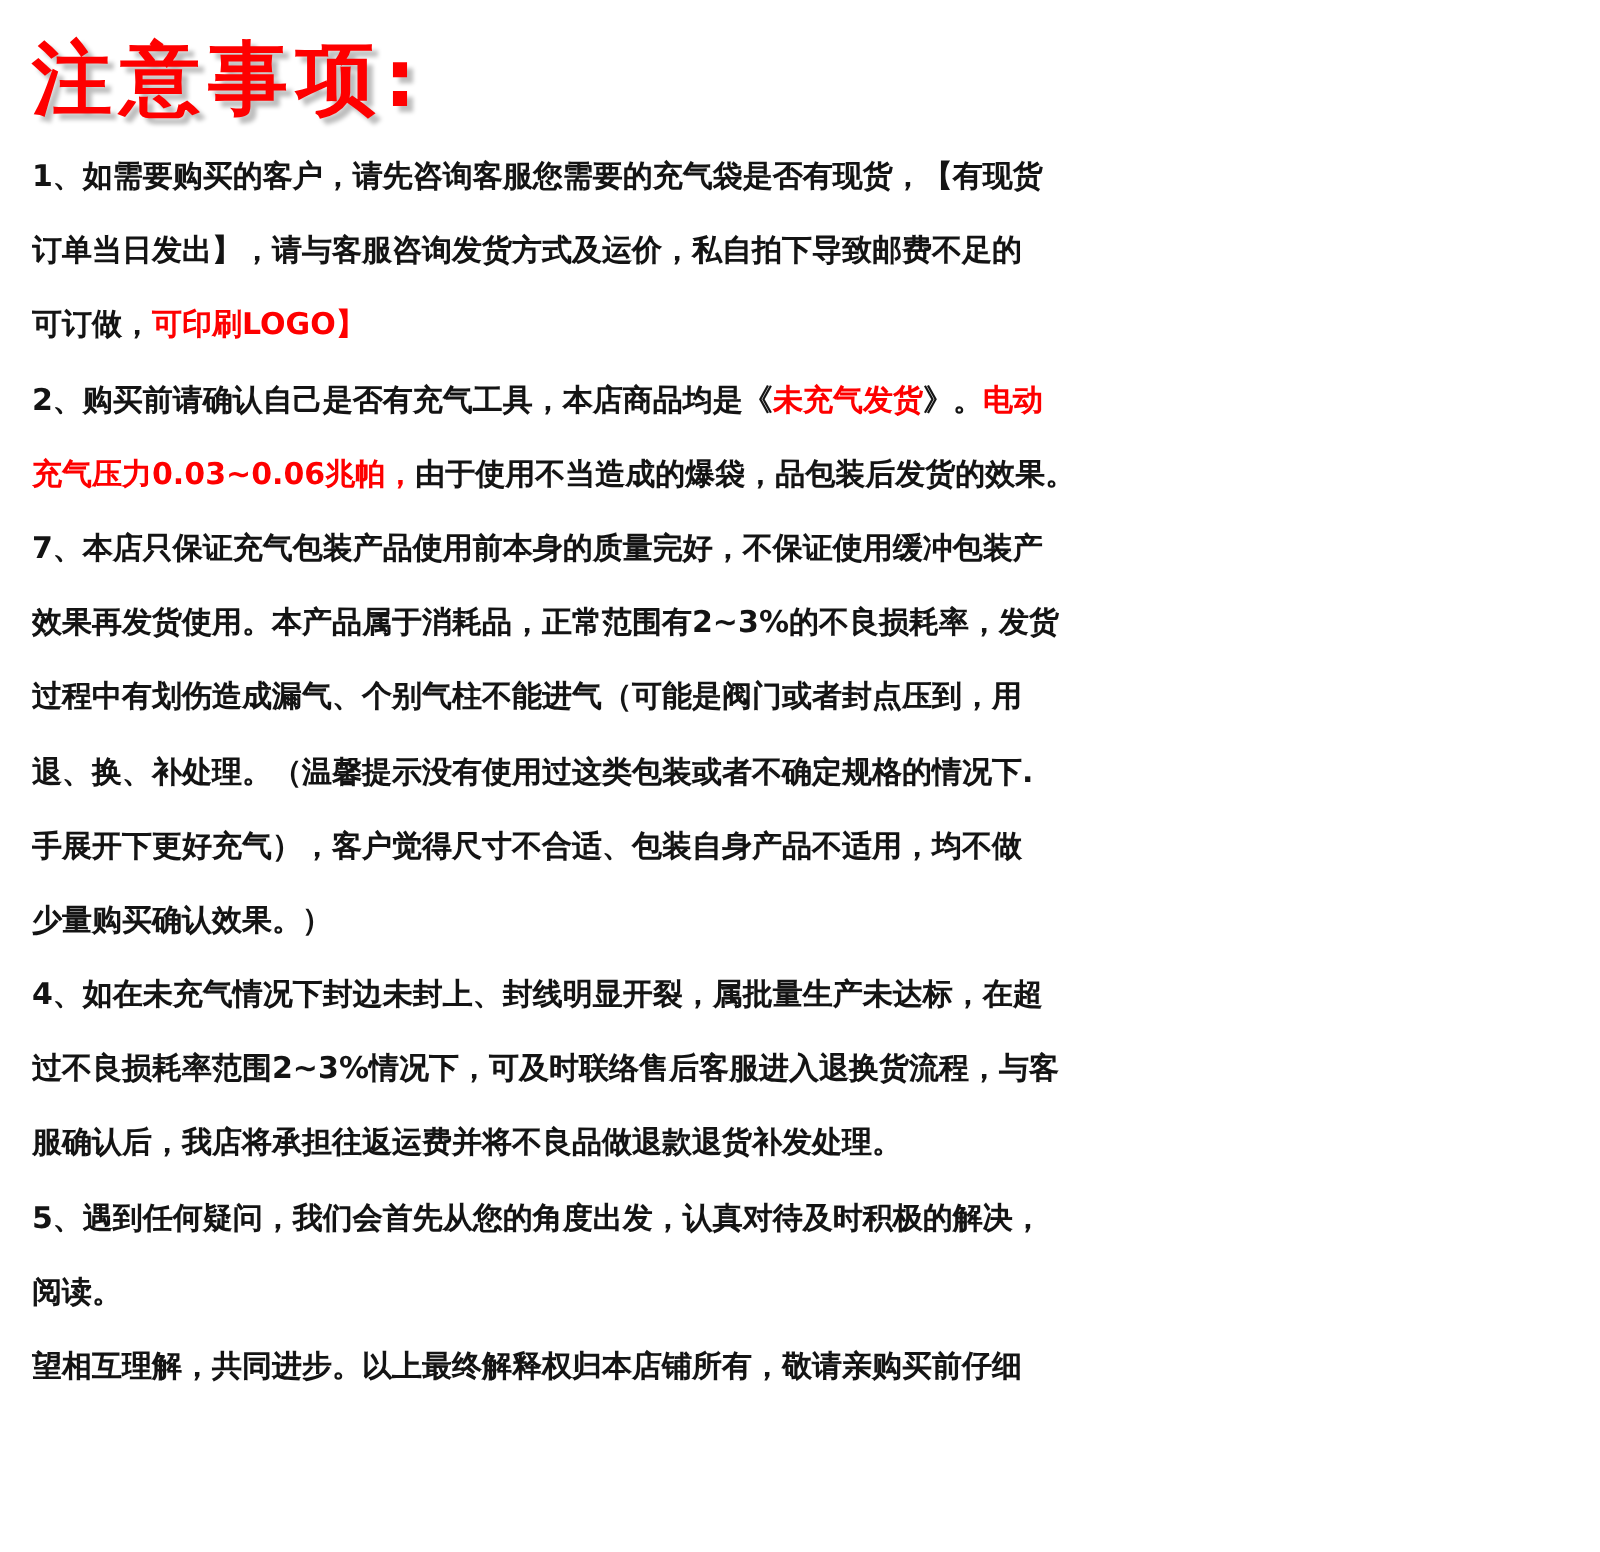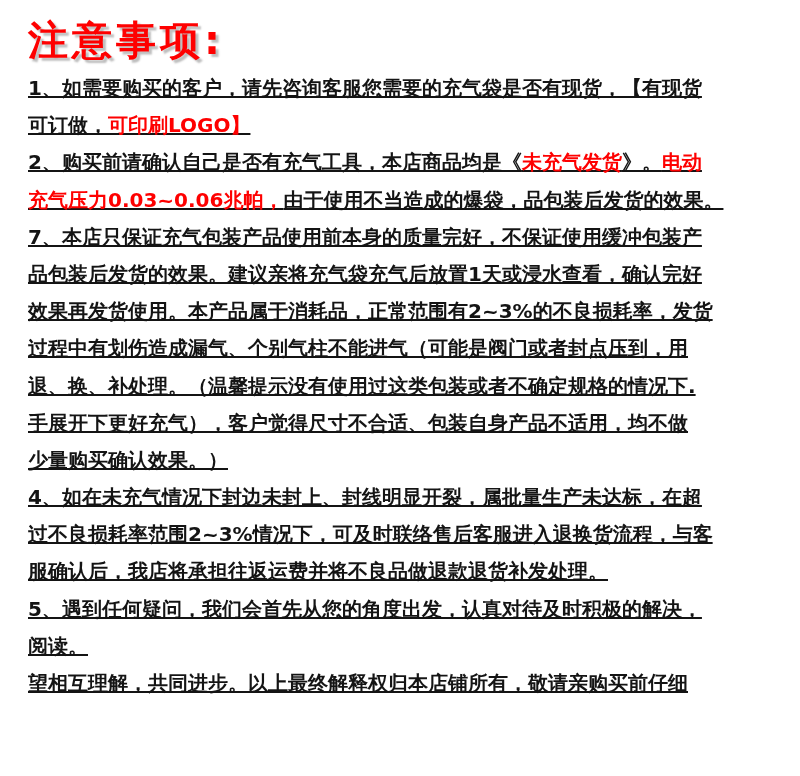--- a/index.html
+++ b/index.html
@@ -13,64 +13,63 @@
     overflow: hidden;
     font-family: "DejaVu Sans", sans-serif;
     --red: #fe0000;
     --ink: #141414;
     --shadow: #bdbdbd;
   }
   .page {
     box-sizing: border-box;
     width: 800px;
     height: 776px;
-    padding: 14px 24px 0 28px;
+    padding: 14px 24px 0 16px;
     background: #ffffff;
   }
   .notice-title {
     display: inline-block;
     margin: 4px 0 6px 0;
     color: var(--red);
     font-size: 40px;
     line-height: 44px;
     font-weight: bold;
     letter-spacing: 4px;
     text-shadow: 3px 3px 2px var(--shadow);
     white-space: nowrap;
   }
   .notice-body {
     margin-top: 2px;
   }
   .line {
-    font-size: 20px;
+    font-size: 15px;
     line-height: 37.2px;
     height: 37.2px;
     color: var(--ink);
     font-weight: bold;
     letter-spacing: 0px;
     white-space: nowrap;
     overflow: hidden;
-    text-decoration: underline;
   }
   .line .red {
     color: var(--red);
   }
 </style>
 </head>
 <body style="--red: #fe0000; --ink: #141414; --shadow: #bdbdbd; background: rgb(255, 255, 255);">
 
 <div class="page">
   <div class="notice-title">注意事项:</div>
   <div class="notice-body">
       <div class="line"><span>1、如需要购买的客户，请先咨询客服您需要的充气袋是否有现货，【有现货</span></div>
+      <div class="line"><span>订单当日发出】，请与客服咨询发货方式及运价，私自拍下导致邮费不足的</span></div>
       <div class="line"><span>可订做，</span><span class="red">可印刷LOGO】</span></div>
       <div class="line"><span>2、购买前请确认自己是否有充气工具，本店商品均是《</span><span class="red">未充气发货</span><span>》。</span><span class="red">电动</span></div>
       <div class="line"><span class="red">充气压力0.03~0.06兆帕，</span><span>由于使用不当造成的爆袋，品包装后发货的效果。</span></div>
       <div class="line"><span>7、本店只保证充气包装产品使用前本身的质量完好，不保证使用缓冲包装产</span></div>
-      <div class="line"><span>品包装后发货的效果。建议亲将充气袋充气后放置1天或浸水查看，确认完好</span></div>
       <div class="line"><span>效果再发货使用。本产品属于消耗品，正常范围有2~3%的不良损耗率，发货</span></div>
       <div class="line"><span>过程中有划伤造成漏气、个别气柱不能进气（可能是阀门或者封点压到，用</span></div>
       <div class="line"><span>退、换、补处理。（温馨提示没有使用过这类包装或者不确定规格的情况下.</span></div>
       <div class="line"><span>手展开下更好充气），客户觉得尺寸不合适、包装自身产品不适用，均不做</span></div>
       <div class="line"><span>少量购买确认效果。）</span></div>
       <div class="line"><span>4、如在未充气情况下封边未封上、封线明显开裂，属批量生产未达标，在超</span></div>
       <div class="line"><span>过不良损耗率范围2~3%情况下，可及时联络售后客服进入退换货流程，与客</span></div>
       <div class="line"><span>服确认后，我店将承担往返运费并将不良品做退款退货补发处理。</span></div>
       <div class="line"><span>5、遇到任何疑问，我们会首先从您的角度出发，认真对待及时积极的解决，</span></div>
       <div class="line"><span>阅读。</span></div>

